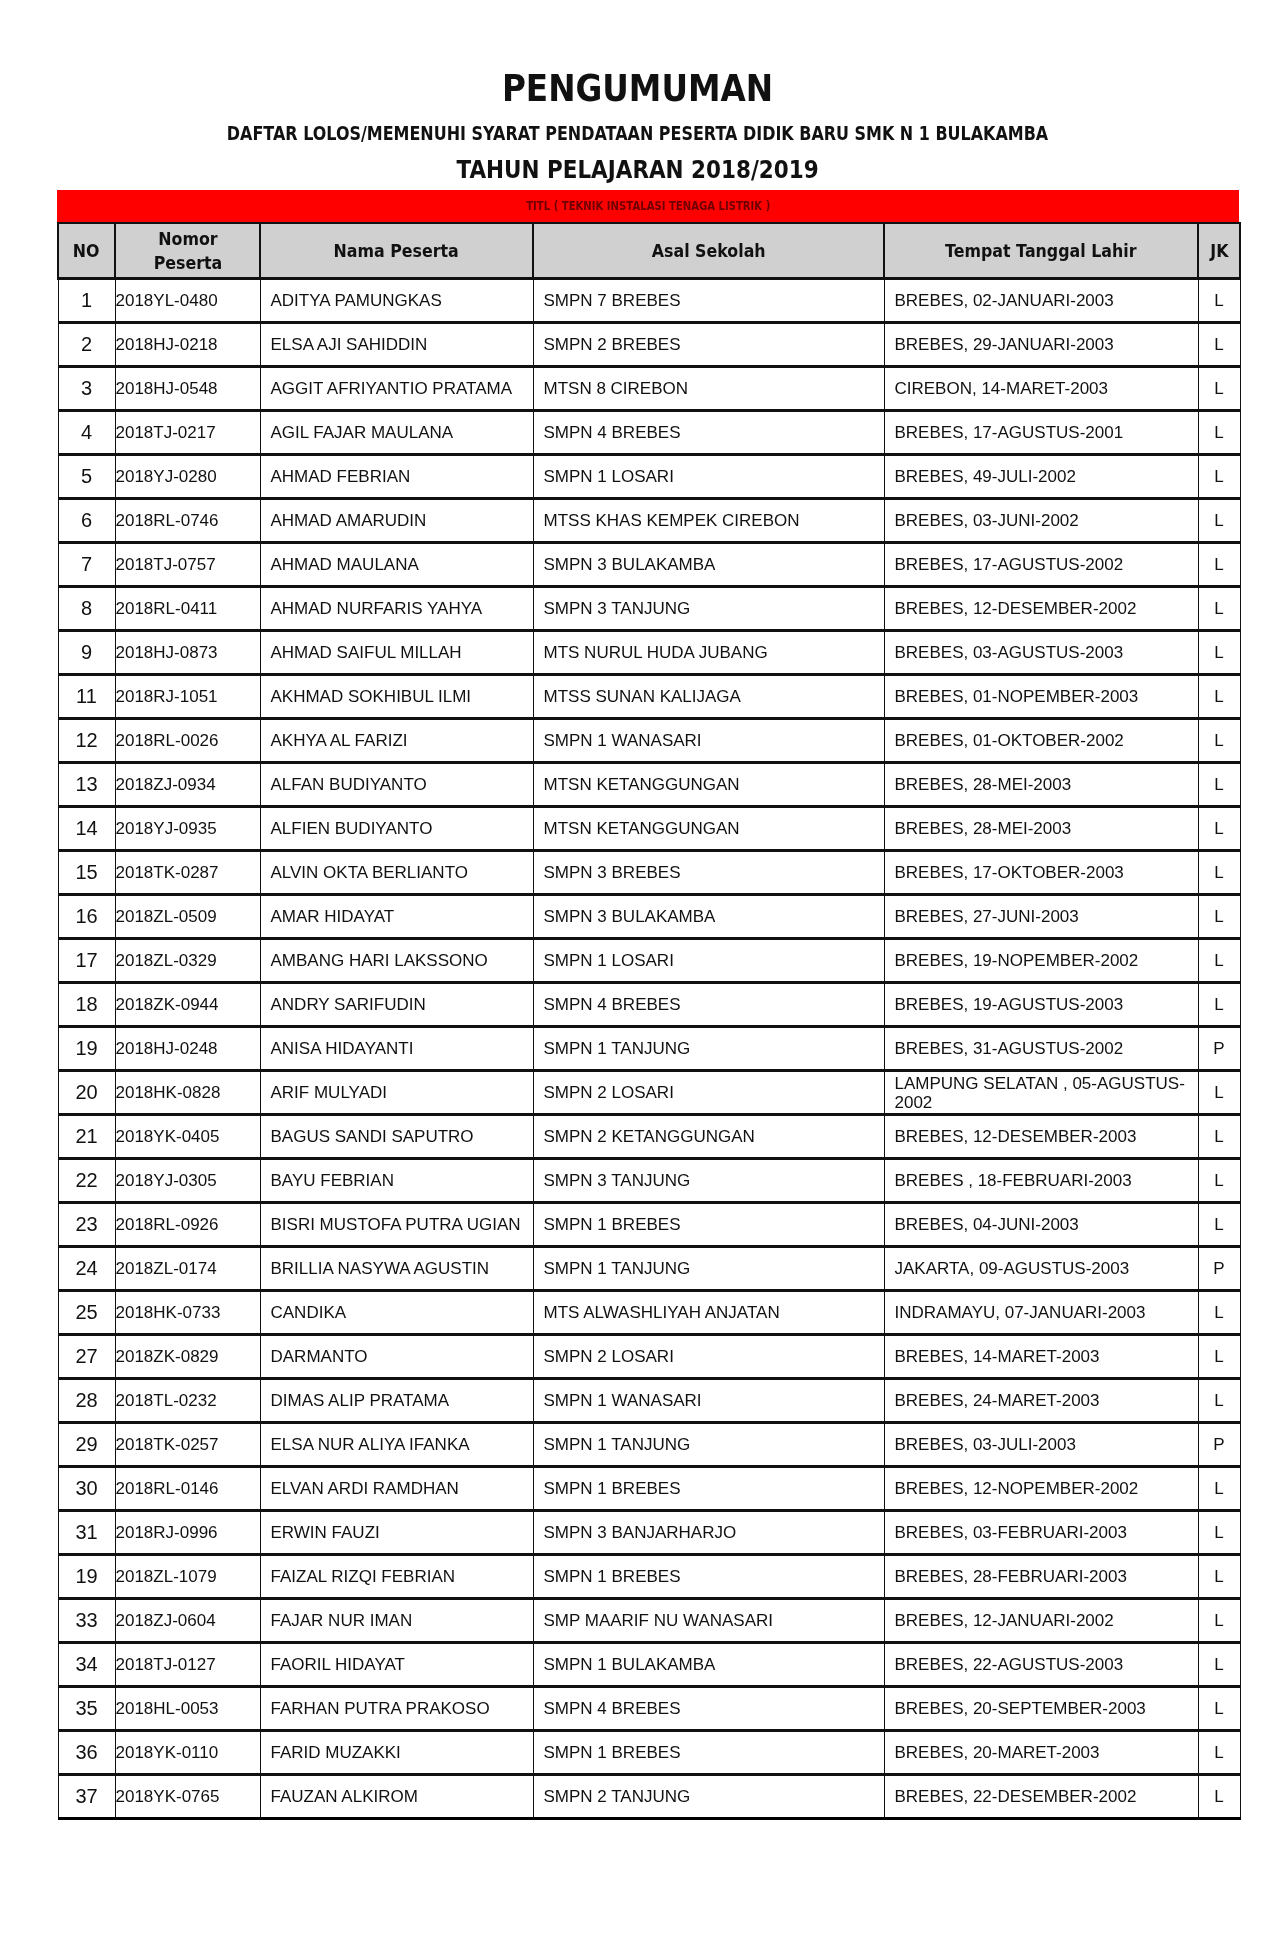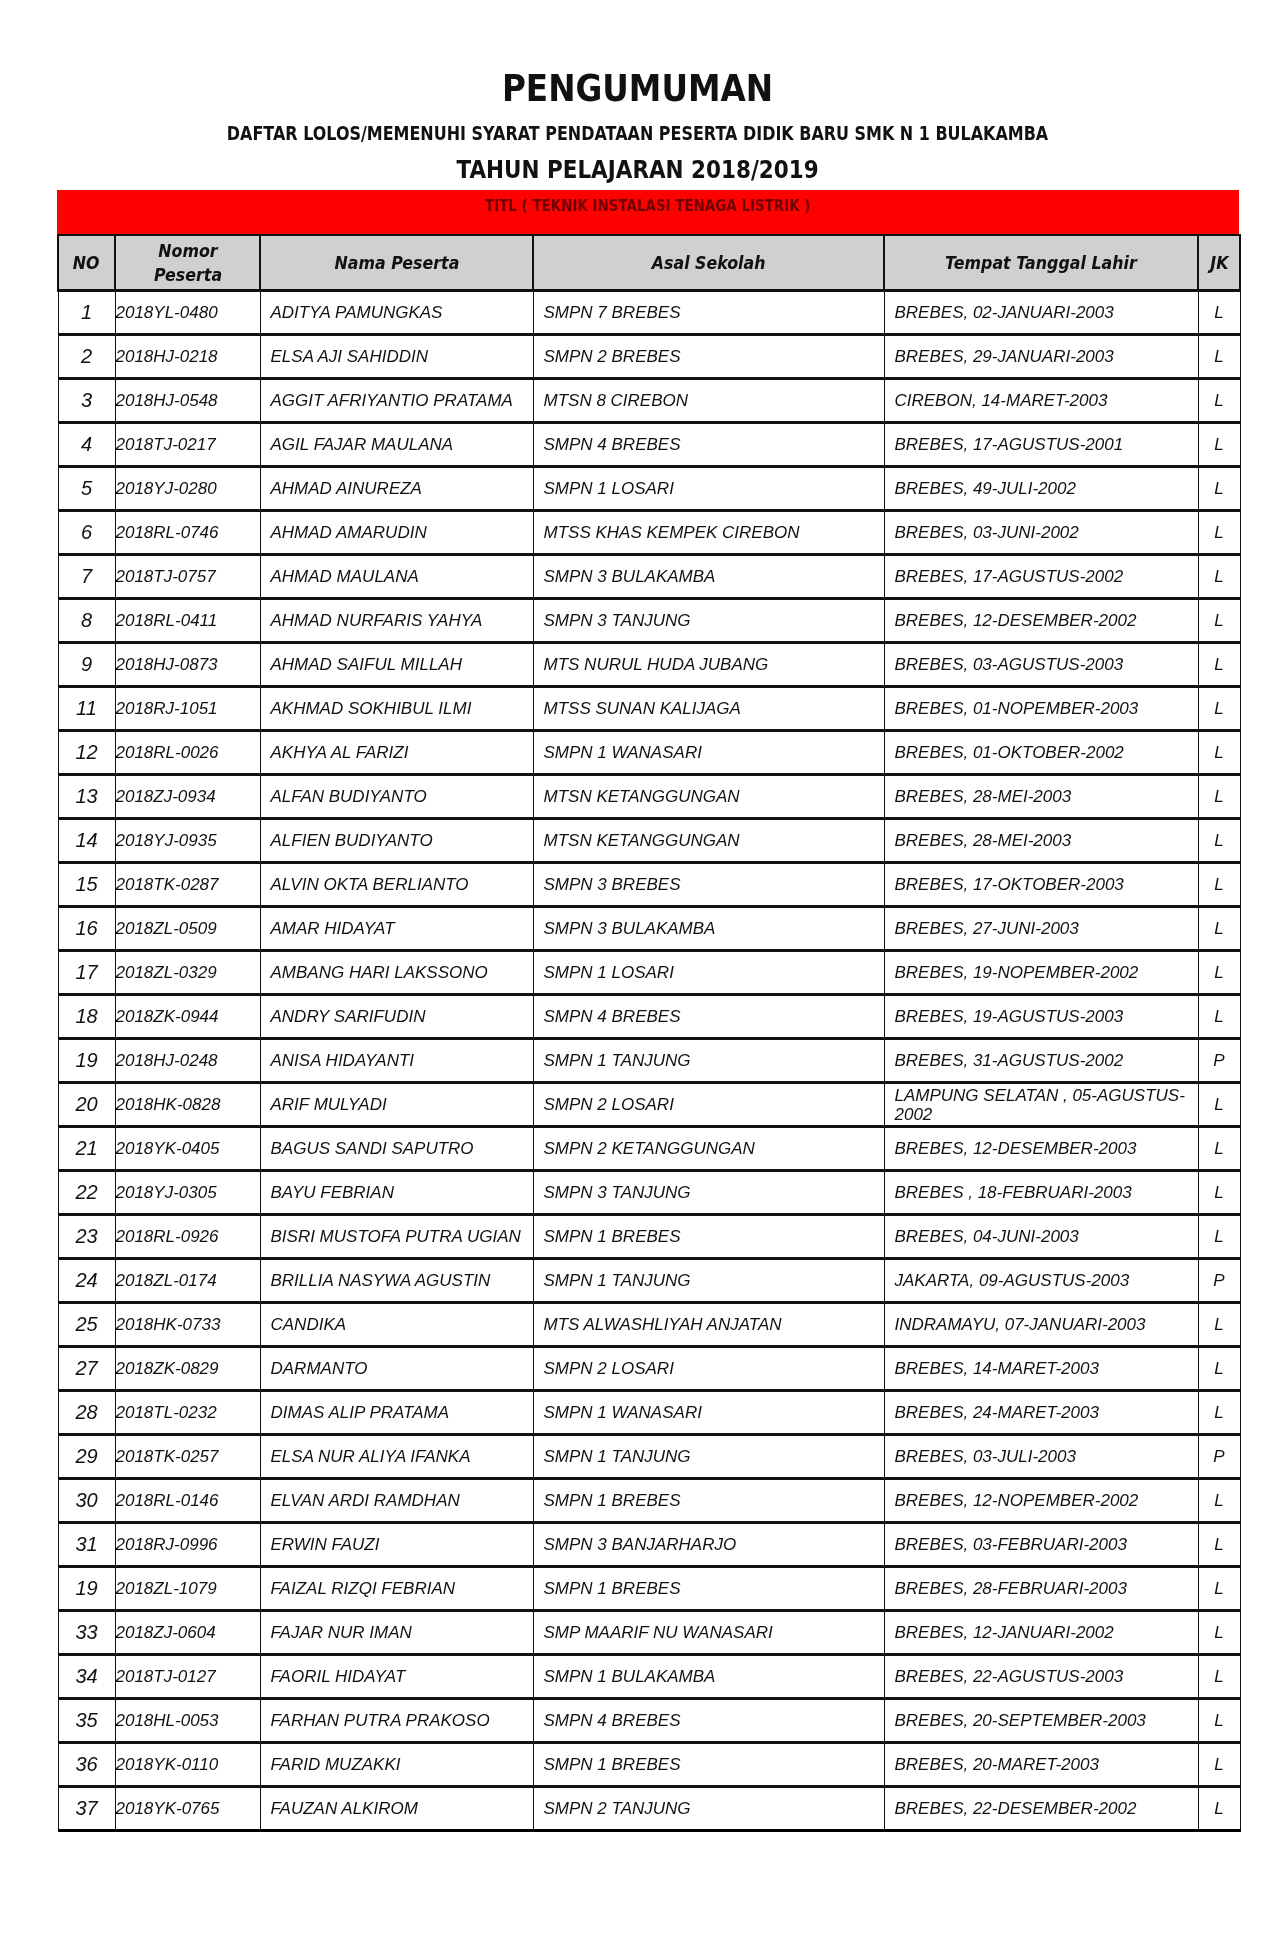--- a/index.html
+++ b/index.html
@@ -2,23 +2,23 @@
 <html><head>
 <meta charset="utf-8">
 <style>
   html, body { margin: 0; padding: 0; background: #ffffff; }
   body { width: 1275px; height: 1949px; position: relative; overflow: hidden; font-family: "Liberation Sans", sans-serif; color: #111; }
   .title { position: absolute; left: 0; width: 1275px; text-align: center; font-family: "DejaVu Sans", sans-serif; font-weight: bold; color: #111; margin: 0; }
   .t1 { top: 66px; font-size: 38px; letter-spacing: 0px; transform: scaleX(0.86); }
   .t2 { top: 122px; font-size: 19px; transform: scaleX(0.84); }
   .t3 { top: 155px; font-size: 25px; transform: scaleX(0.86); }
   .sheet { position: absolute; left: 57px; top: 190px; width: 1182px; }
-  .band { height: 44px; background: #ff0000; text-align: center; line-height: 32px; font-family: "DejaVu Sans", sans-serif; font-weight: bold; font-size: 16px; color: #6e0000; }
+  .band { height: 32px; background: #ff0000; text-align: center; line-height: 32px; font-family: "DejaVu Sans", sans-serif; font-weight: bold; font-size: 12px; color: #6e0000; }
   .band span { display: inline-block; transform: scaleX(0.84); }
-  table { border-collapse: collapse; table-layout: fixed; width: 1182px; font-style: italic; }
+  table { border-collapse: collapse; table-layout: fixed; width: 1182px; }
   col.c-no { width: 57px; } col.c-nomor { width: 145px; } col.c-nama { width: 273px; }
   col.c-asal { width: 351px; } col.c-ttl { width: 314px; } col.c-jk { width: 42px; }
   th { background: #d0d0d0; height: 53px; border: 2px solid #111; font-family: "DejaVu Sans", sans-serif; font-weight: bold; font-size: 18px; line-height: 24px; padding: 0; color: #111; }
   th span { display: inline-block; transform: scaleX(0.88); }
   td { height: 41px; border: 1px solid #111; border-top: 3px solid #111; padding: 0 10px; font-size: 17px; line-height: 19px; vertical-align: middle; white-space: normal; overflow: hidden; }
   td.no { text-align: center; font-size: 20px; padding: 0; }
   td.nomor { text-align: left; padding: 0; }
   td.jk { text-align: center; padding: 0; }
   tr:last-child td { border-bottom: 3px solid #000000; }
 </style>
@@ -81,21 +81,21 @@
           <td class="no">4</td>
           <td class="nomor">2018TJ-0217</td>
           <td class="nama">AGIL FAJAR MAULANA</td>
           <td class="asal">SMPN 4 BREBES</td>
           <td class="ttl">BREBES, 17-AGUSTUS-2001</td>
           <td class="jk">L</td>
         </tr>
         <tr>
           <td class="no">5</td>
           <td class="nomor">2018YJ-0280</td>
-          <td class="nama">AHMAD AINUREZA</td>
+          <td class="nama">AHMAD FEBRIAN</td>
           <td class="asal">SMPN 1 LOSARI</td>
           <td class="ttl">BREBES, 49-JULI-2002</td>
           <td class="jk">L</td>
         </tr>
         <tr>
           <td class="no">6</td>
           <td class="nomor">2018RL-0746</td>
           <td class="nama">AHMAD AMARUDIN</td>
           <td class="asal">MTSS KHAS KEMPEK CIREBON</td>
           <td class="ttl">BREBES, 03-JUNI-2002</td>

